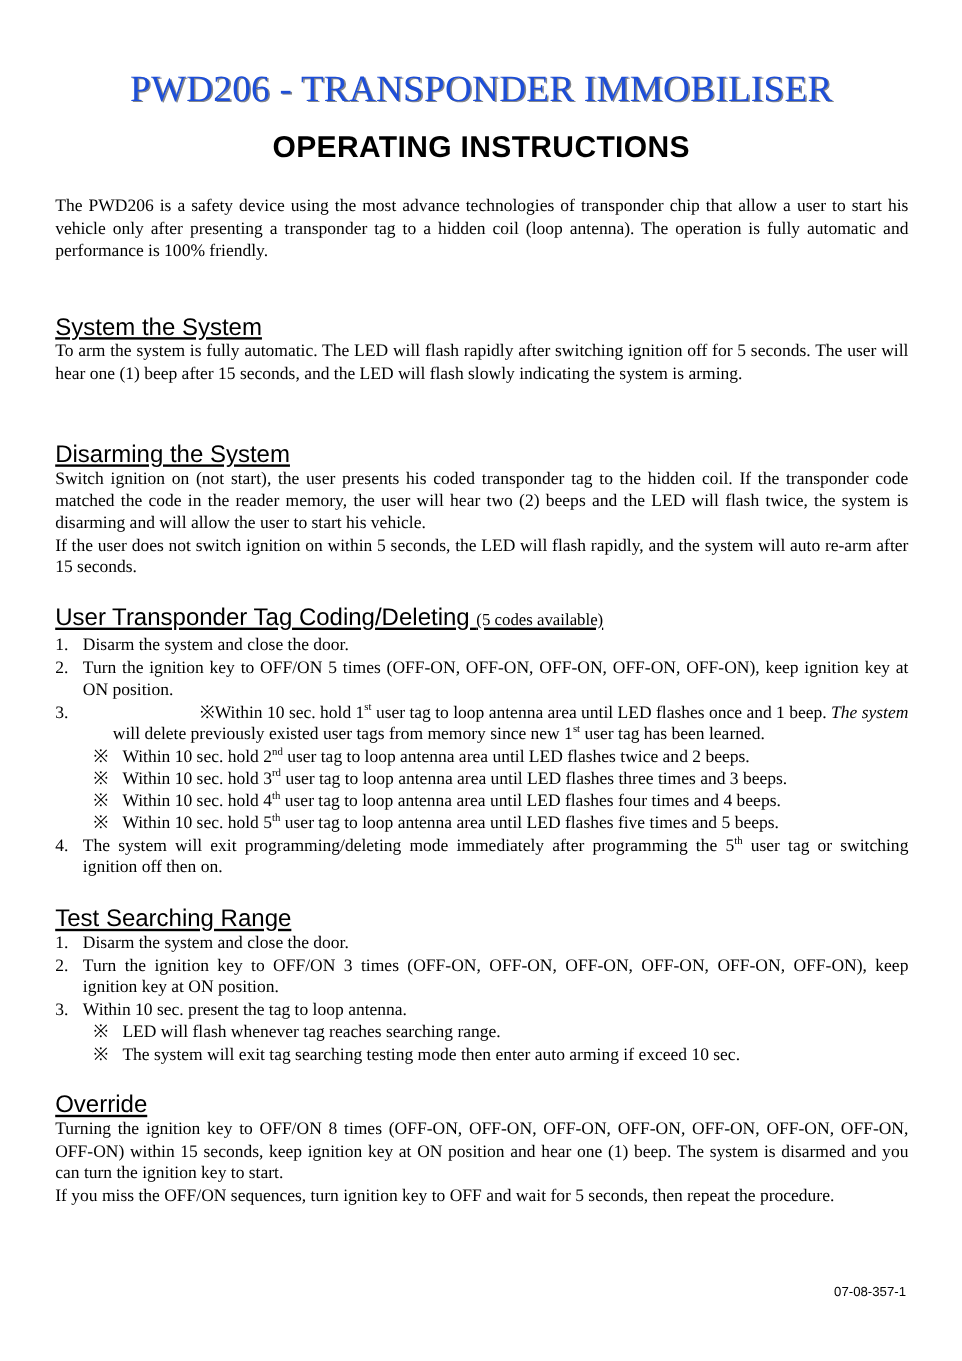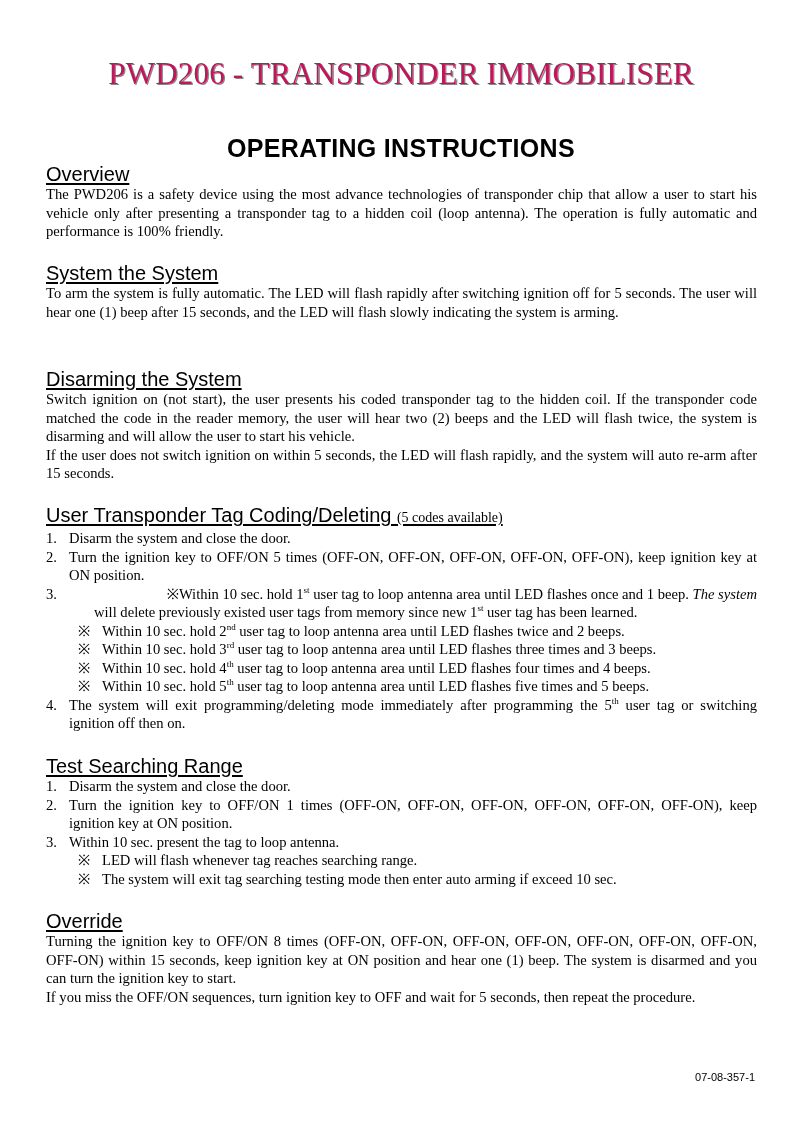--- a/index.html
+++ b/index.html
@@ -17,34 +17,33 @@
     }
     .title {
       position: absolute;
       left: 0;
       width: 802px;
       text-align: center;
       font-family: "Liberation Serif", serif;
       font-size: 31px;
       letter-spacing: 0.2px;
       top: 56px;
-      color: #be185d;
+      color: #1d4ed8;
       text-shadow: 1.3px 1.3px 0 #888;
     }
     .subtitle {
       position: absolute;
       left: 0;
       width: 802px;
       text-align: center;
       top: 109px;
       font-family: "Liberation Sans", sans-serif;
       font-weight: bold;
       font-size: 25px;
       letter-spacing: 0.3px;
-      margin-top: 25px;
     }
     .section {
       position: absolute;
       left: 46px;
       width: 711px;
     }
     .h {
       font-family: "Liberation Sans", sans-serif;
       font-size: 20px;
       line-height: 22px;
@@ -110,21 +109,20 @@
       font-size: 11px;
     }
   </style>
 </head>
 <body>
 
 <div class="title">PWD206 - TRANSPONDER IMMOBILISER</div>
 <div class="subtitle">OPERATING INSTRUCTIONS</div>
 
 <div class="section" style="top:163px;">
-  <h2 class="h">Overview</h2>
   <p class="p">The PWD206 is a safety device using the most advance technologies of transponder chip that allow a user to start his vehicle only after presenting a transponder tag to a hidden coil (loop antenna). The operation is fully automatic and performance is 100% friendly.</p>
 </div>
 
 <div class="section" style="top:262px;">
   <h2 class="h">System the System</h2>
   <p class="p">To arm the system is fully automatic. The LED will flash rapidly after switching ignition off for 5 seconds. The user will hear one (1) beep after 15 seconds, and the LED will flash slowly indicating the system is arming.</p>
 </div>
 
 <div class="section" style="top:368px;">
   <h2 class="h">Disarming the System</h2>
@@ -158,21 +156,21 @@
 </div>
 
 <div class="section" style="top:755px;">
   <h2 class="h">Test Searching Range</h2>
   <div class="li">
     <span class="num">1.</span>
     <span class="txt">Disarm the system and close the door.</span>
   </div>
   <div class="li">
     <span class="num">2.</span>
-    <span class="txt">Turn the ignition key to OFF/ON 1 times (OFF-ON, OFF-ON, OFF-ON, OFF-ON, OFF-ON, OFF-ON), keep ignition key at ON position.</span>
+    <span class="txt">Turn the ignition key to OFF/ON 3 times (OFF-ON, OFF-ON, OFF-ON, OFF-ON, OFF-ON, OFF-ON), keep ignition key at ON position.</span>
   </div>
   <div class="li">
     <span class="num">3.</span>
     <span class="txt">Within 10 sec. present the tag to loop antenna.</span>
   </div>
   <p class="sub"><span class="mark">※</span><span>LED will flash whenever tag reaches searching range.</span></p>
   <p class="sub"><span class="mark">※</span><span>The system will exit tag searching testing mode then enter auto arming if exceed 10 sec.</span></p>
 </div>
 
 <div class="section" style="top:910px;">

